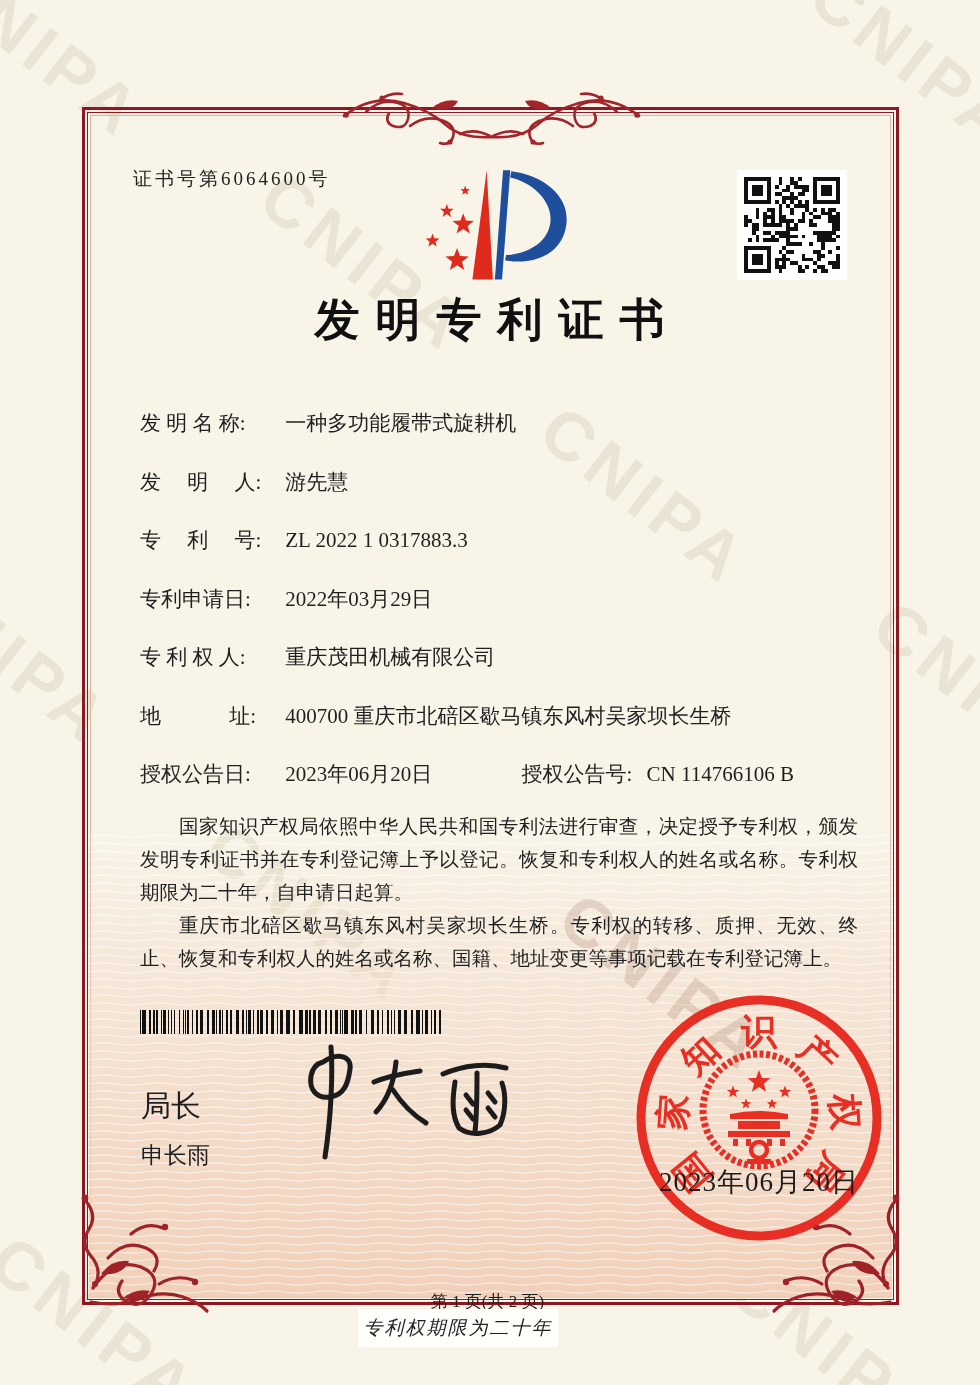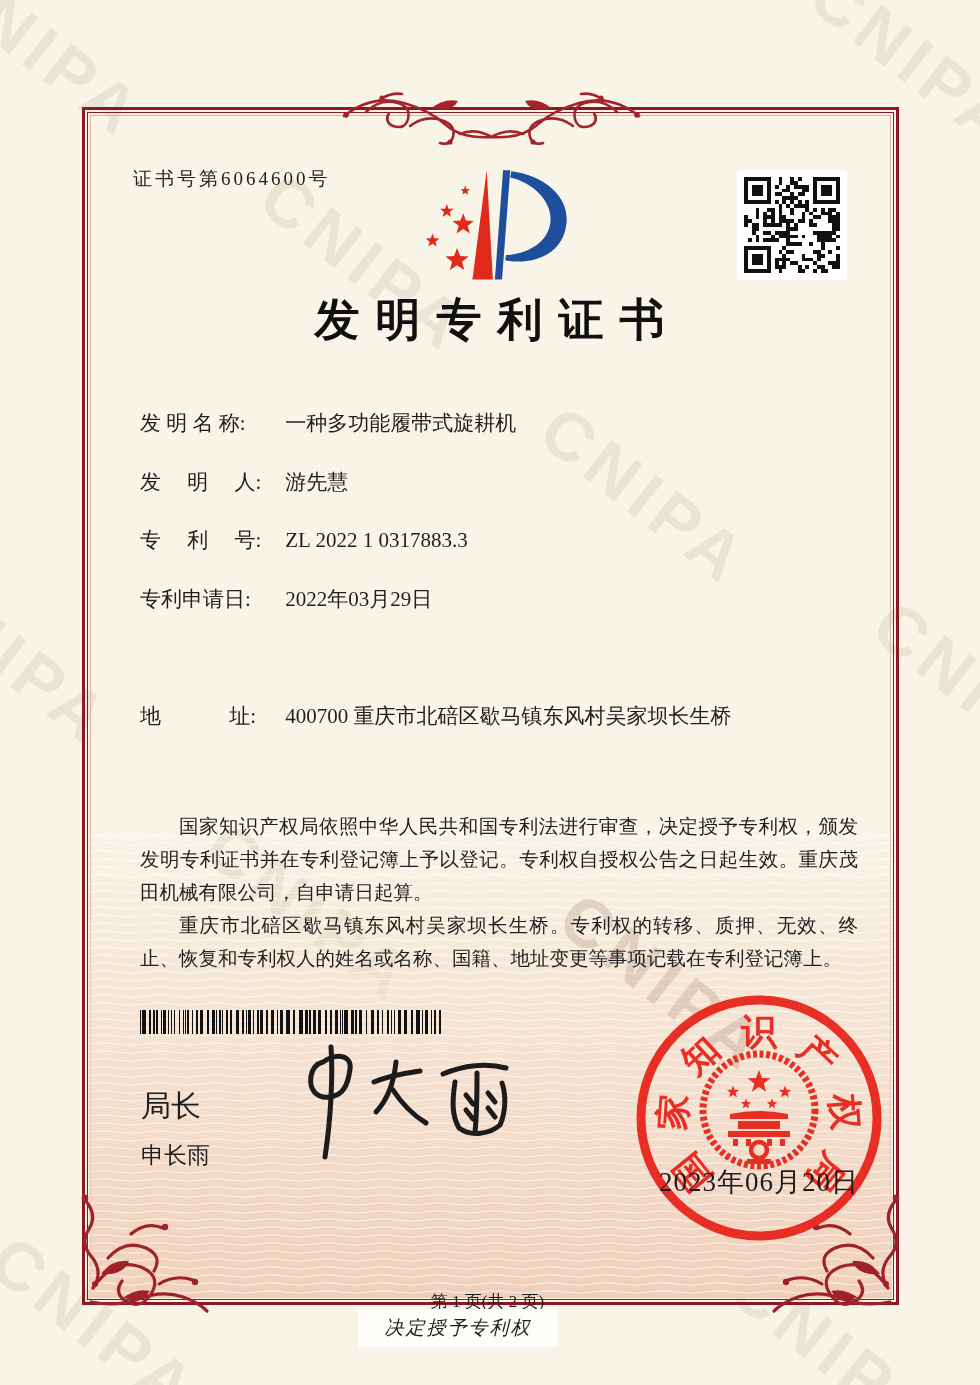--- a/index.html
+++ b/index.html
@@ -440,27 +440,37 @@
     <span class="f-value">一种多功能履带式旋耕机</span>
   </div>
   <div class="field-row" style="top:526px">
     <span class="f-label">专　 利　 号:</span>
     <span class="f-value">ZL 2022 1 0317883.3</span>
   </div>
   <div class="field-row" style="top:585px">
     <span class="f-label">专利申请日:</span>
     <span class="f-value">2022年03月29日</span>
   </div>
+  <div class="field-row" style="top:643px">
+    <span class="f-label">专 利 权 人:</span>
+    <span class="f-value">重庆茂田机械有限公司</span>
+  </div>
   <div class="field-row" style="top:702px">
     <span class="f-label">地　　　 址:</span>
     <span class="f-value">400700 重庆市北碚区歇马镇东风村吴家坝长生桥</span>
   </div>
+  <div class="field-row" style="top:760px">
+    <span class="f-label">授权公告日:</span>
+    <span class="f-value">2023年06月20日</span>
+    <span class="f-label2">授权公告号:</span>
+    <span class="f-value">CN 114766106 B</span>
+  </div>
 
   <div class="legal">
-    <p>国家知识产权局依照中华人民共和国专利法进行审查，决定授予专利权，颁发发明专利证书并在专利登记簿上予以登记。专利权自授权公告之日起生效。重庆茂田机械有限公司，自申请日起算。</p>
+    <p>国家知识产权局依照中华人民共和国专利法进行审查，决定授予专利权，颁发发明专利证书并在专利登记簿上予以登记。恢复和专利权人的姓名或名称。专利权期限为二十年，自申请日起算。</p>
     <p>重庆市北碚区歇马镇东风村吴家坝长生桥。专利权的转移、质押、无效、终止、恢复和专利权人的姓名或名称、国籍、地址变更等事项记载在专利登记簿上。</p>
   </div>
 
   <svg class="barcode" id="barcode-svg" viewBox="0 0 302 24" preserveAspectRatio="none">
       <rect x="0" y="0" width="1" height="24" fill="#111"></rect>
       <rect x="2" y="0" width="4" height="24" fill="#111"></rect>
       <rect x="9" y="0" width="2" height="24" fill="#111"></rect>
       <rect x="13" y="0" width="2" height="24" fill="#111"></rect>
       <rect x="16" y="0" width="2" height="24" fill="#111"></rect>
       <rect x="21" y="0" width="1" height="24" fill="#111"></rect>
@@ -585,15 +595,15 @@
         <rect x="-13" y="29" width="5" height="7"></rect>
       <rect x="8" y="29" width="5" height="7"></rect>
         <rect x="21" y="29" width="5" height="7"></rect>
       <circle cx="0" cy="40" r="8" fill="none" stroke="#e8281e" stroke-width="4.5"></circle>
       <rect x="-12" y="49" width="24" height="5"></rect>
     </g>
     <text x="130" y="203" text-anchor="middle" font-size="27" fill="#151515" letter-spacing="1" font-family="'Liberation Serif','DejaVu Serif',serif">2023年06月20日</text>
   </svg>
 
   <div class="page-num">第 1 页(共 2 页)</div>
-  <div class="cont-box">决定授予专利权</div>
+  <div class="cont-box">专利权期限为二十年</div>
 
 </div>
 
 </body></html>

